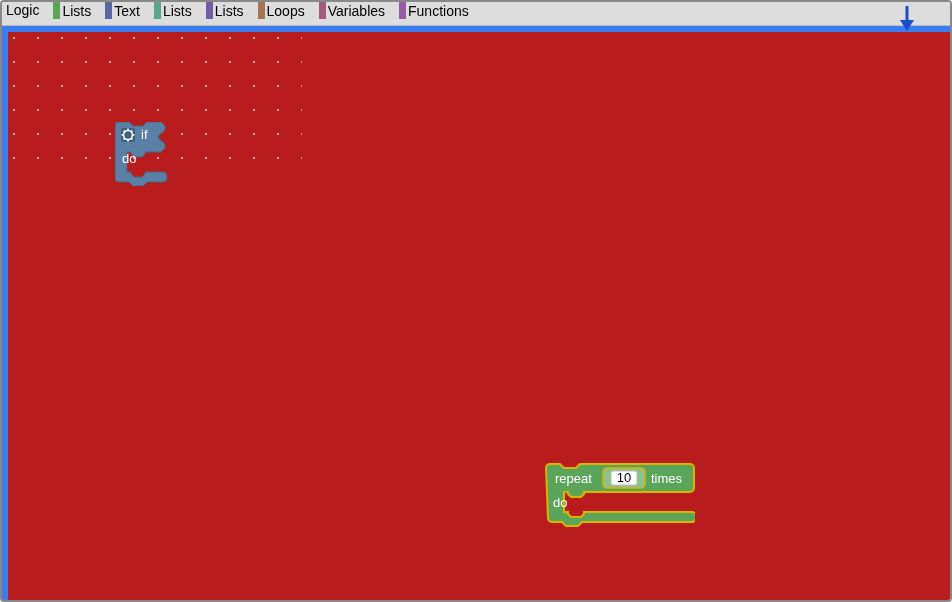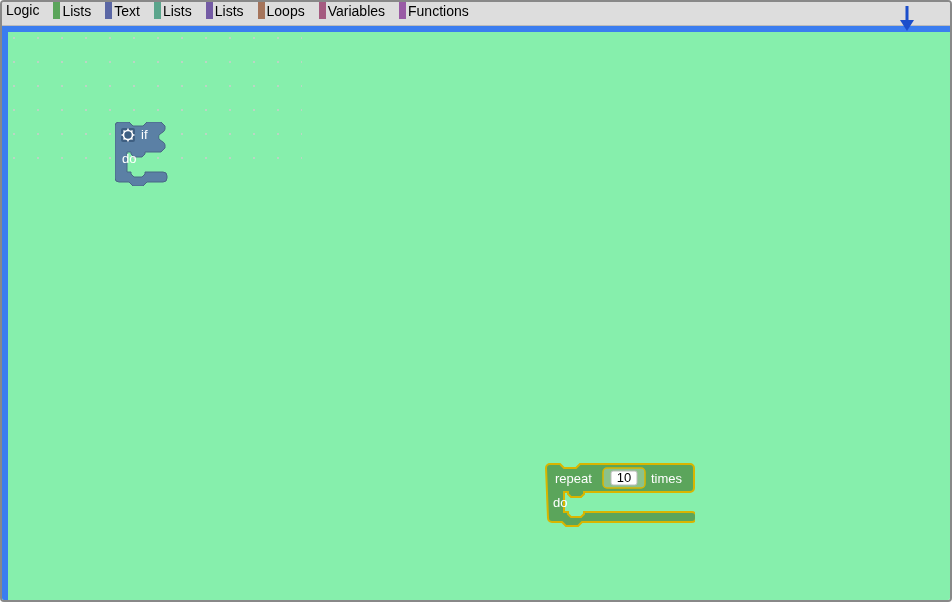--- a/index.html
+++ b/index.html
@@ -74,21 +74,21 @@
       top: -22px;
       left: 891px;
       width: 28px;
       height: 28px;
       z-index: 5;
       pointer-events: none;
     }
     .workspace {
       position: absolute;
       inset: 0;
-      background: #86efac;
+      background: #b91c1c;
     }
     .grid {
       position: absolute;
       inset: 0;
     }
     
     .block-if {
       position: absolute;
       left: 113px;
       top: 96px;

